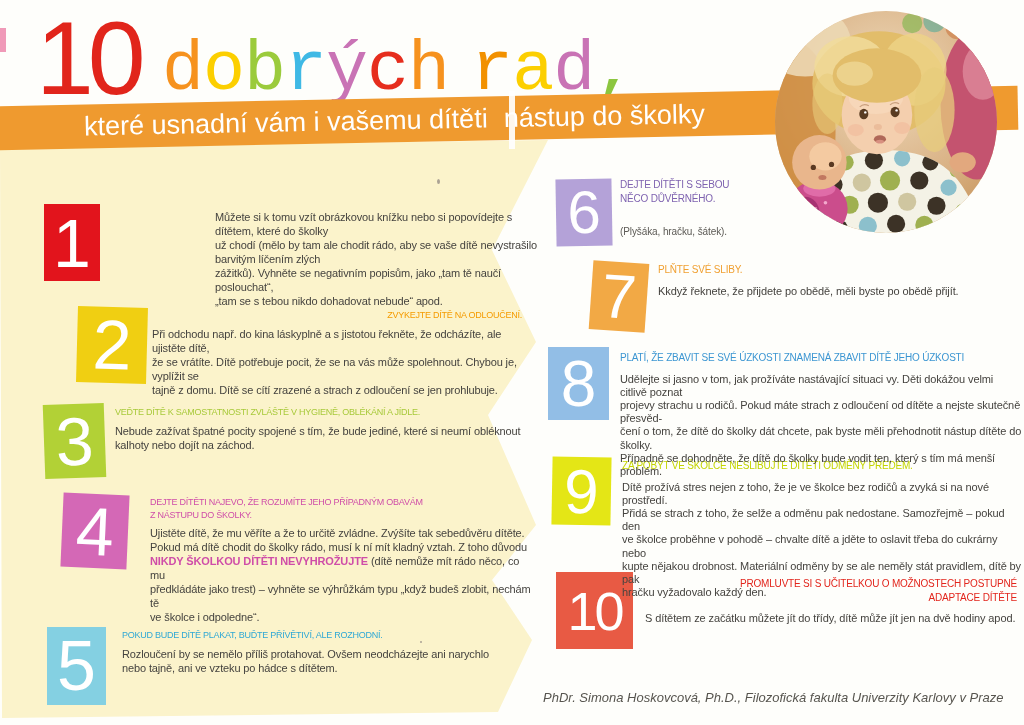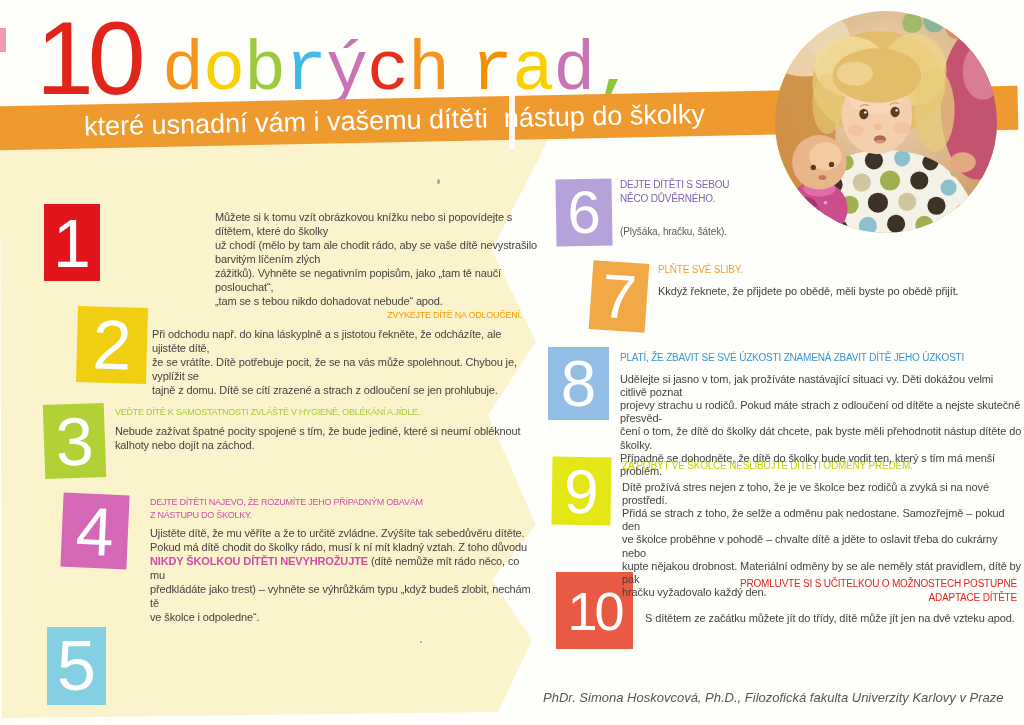--- a/index.html
+++ b/index.html
@@ -140,20 +140,25 @@
 Pokud má dítě chodit do školky rádo, musí k ní mít kladný vztah. Z toho důvodu
 </span><span style="font-weight: bold; color: rgb(207, 77, 168);">NIKDY ŠKOLKOU DÍTĚTI NEVYHROŽUJTE</span><span> (dítě nemůže mít rádo něco, co mu
 předkládáte jako trest) – vyhněte se výhrůžkám typu „když budeš zlobit, nechám tě
 ve školce i odpoledne“.</span></p>
   </div>
   <div class="tip-text t3">
     <h2 class="h h-l" style="color: rgb(168, 201, 58);">VEĎTE DÍTĚ K SAMOSTATNOSTI ZVLÁŠTĚ V HYGIENĚ, OBLÉKÁNÍ A JÍDLE.</h2>
     <p class="b b-l">Nebude zažívat špatné pocity spojené s tím, že bude jediné, které si neumí obléknout
 kalhoty nebo dojít na záchod.</p>
   </div>
+  <div class="tip-text t5">
+    <h2 class="h h-l" style="color: rgb(47, 168, 213);">POKUD BUDE DÍTĚ PLAKAT, BUĎTE PŘÍVĚTIVÍ, ALE ROZHODNÍ.</h2>
+    <p class="b b-l">Rozloučení by se nemělo příliš protahovat. Ovšem neodcházejte ani narychlo
+nebo tajně, ani ve vzteku po hádce s dítětem.</p>
+  </div>
   <div class="tip-text t6">
     <h2 class="h h-r" style="color: rgb(127, 99, 176);">DEJTE DÍTĚTI S SEBOU
 NĚCO DŮVĚRNÉHO.</h2>
     <p class="b b-r">(Plyšáka, hračku, šátek).</p>
   </div>
   <div class="tip-text t7">
     <h2 class="h h-r" style="color: rgb(240, 160, 50);">PLŇTE SVÉ SLIBY.</h2>
     <p class="b b-r">Kkdyž řeknete, že přijdete po obědě, měli byste po obědě přijít.</p>
   </div>
   <div class="tip-text t9">
@@ -167,21 +172,21 @@
   <div class="tip-text t8">
     <h2 class="h h-r" style="color: rgb(60, 150, 210);">PLATÍ, ŽE ZBAVIT SE SVÉ ÚZKOSTI ZNAMENÁ ZBAVIT DÍTĚ JEHO ÚZKOSTI</h2>
     <p class="b b-r">Udělejte si jasno v tom, jak prožíváte nastávající situaci vy. Děti dokážou velmi citlivě poznat
 projevy strachu u rodičů. Pokud máte strach z odloučení od dítěte a nejste skutečně přesvěd-
 čení o tom, že dítě do školky dát chcete, pak byste měli přehodnotit nástup dítěte do školky.
 Případně se dohodněte, že dítě do školky bude vodit ten, který s tím má menší problém.</p>
   </div>
   <div class="tip-text t10">
     <h2 class="h h-r" style="color: rgb(226, 37, 28); text-align: right;">PROMLUVTE SI S UČITELKOU O MOŽNOSTECH POSTUPNÉ
 ADAPTACE DÍTĚTE</h2>
-    <p class="b b-r">S dítětem ze začátku můžete jít do třídy, dítě může jít jen na dvě vzteku apod.</p>
+    <p class="b b-r">S dítětem ze začátku můžete jít do třídy, dítě může jít jen na dvě hodiny apod.</p>
   </div>
 
   <div class="footer">PhDr. Simona Hoskovcová, Ph.D., Filozofická fakulta Univerzity Karlovy v Praze</div>
 
   <div class="photo">
     <svg width="222" height="222" viewBox="0 0 220 220">
       <defs>
         <clipPath id="circ">
             <circle cx="110" cy="110" r="110"></circle>
           </clipPath>

